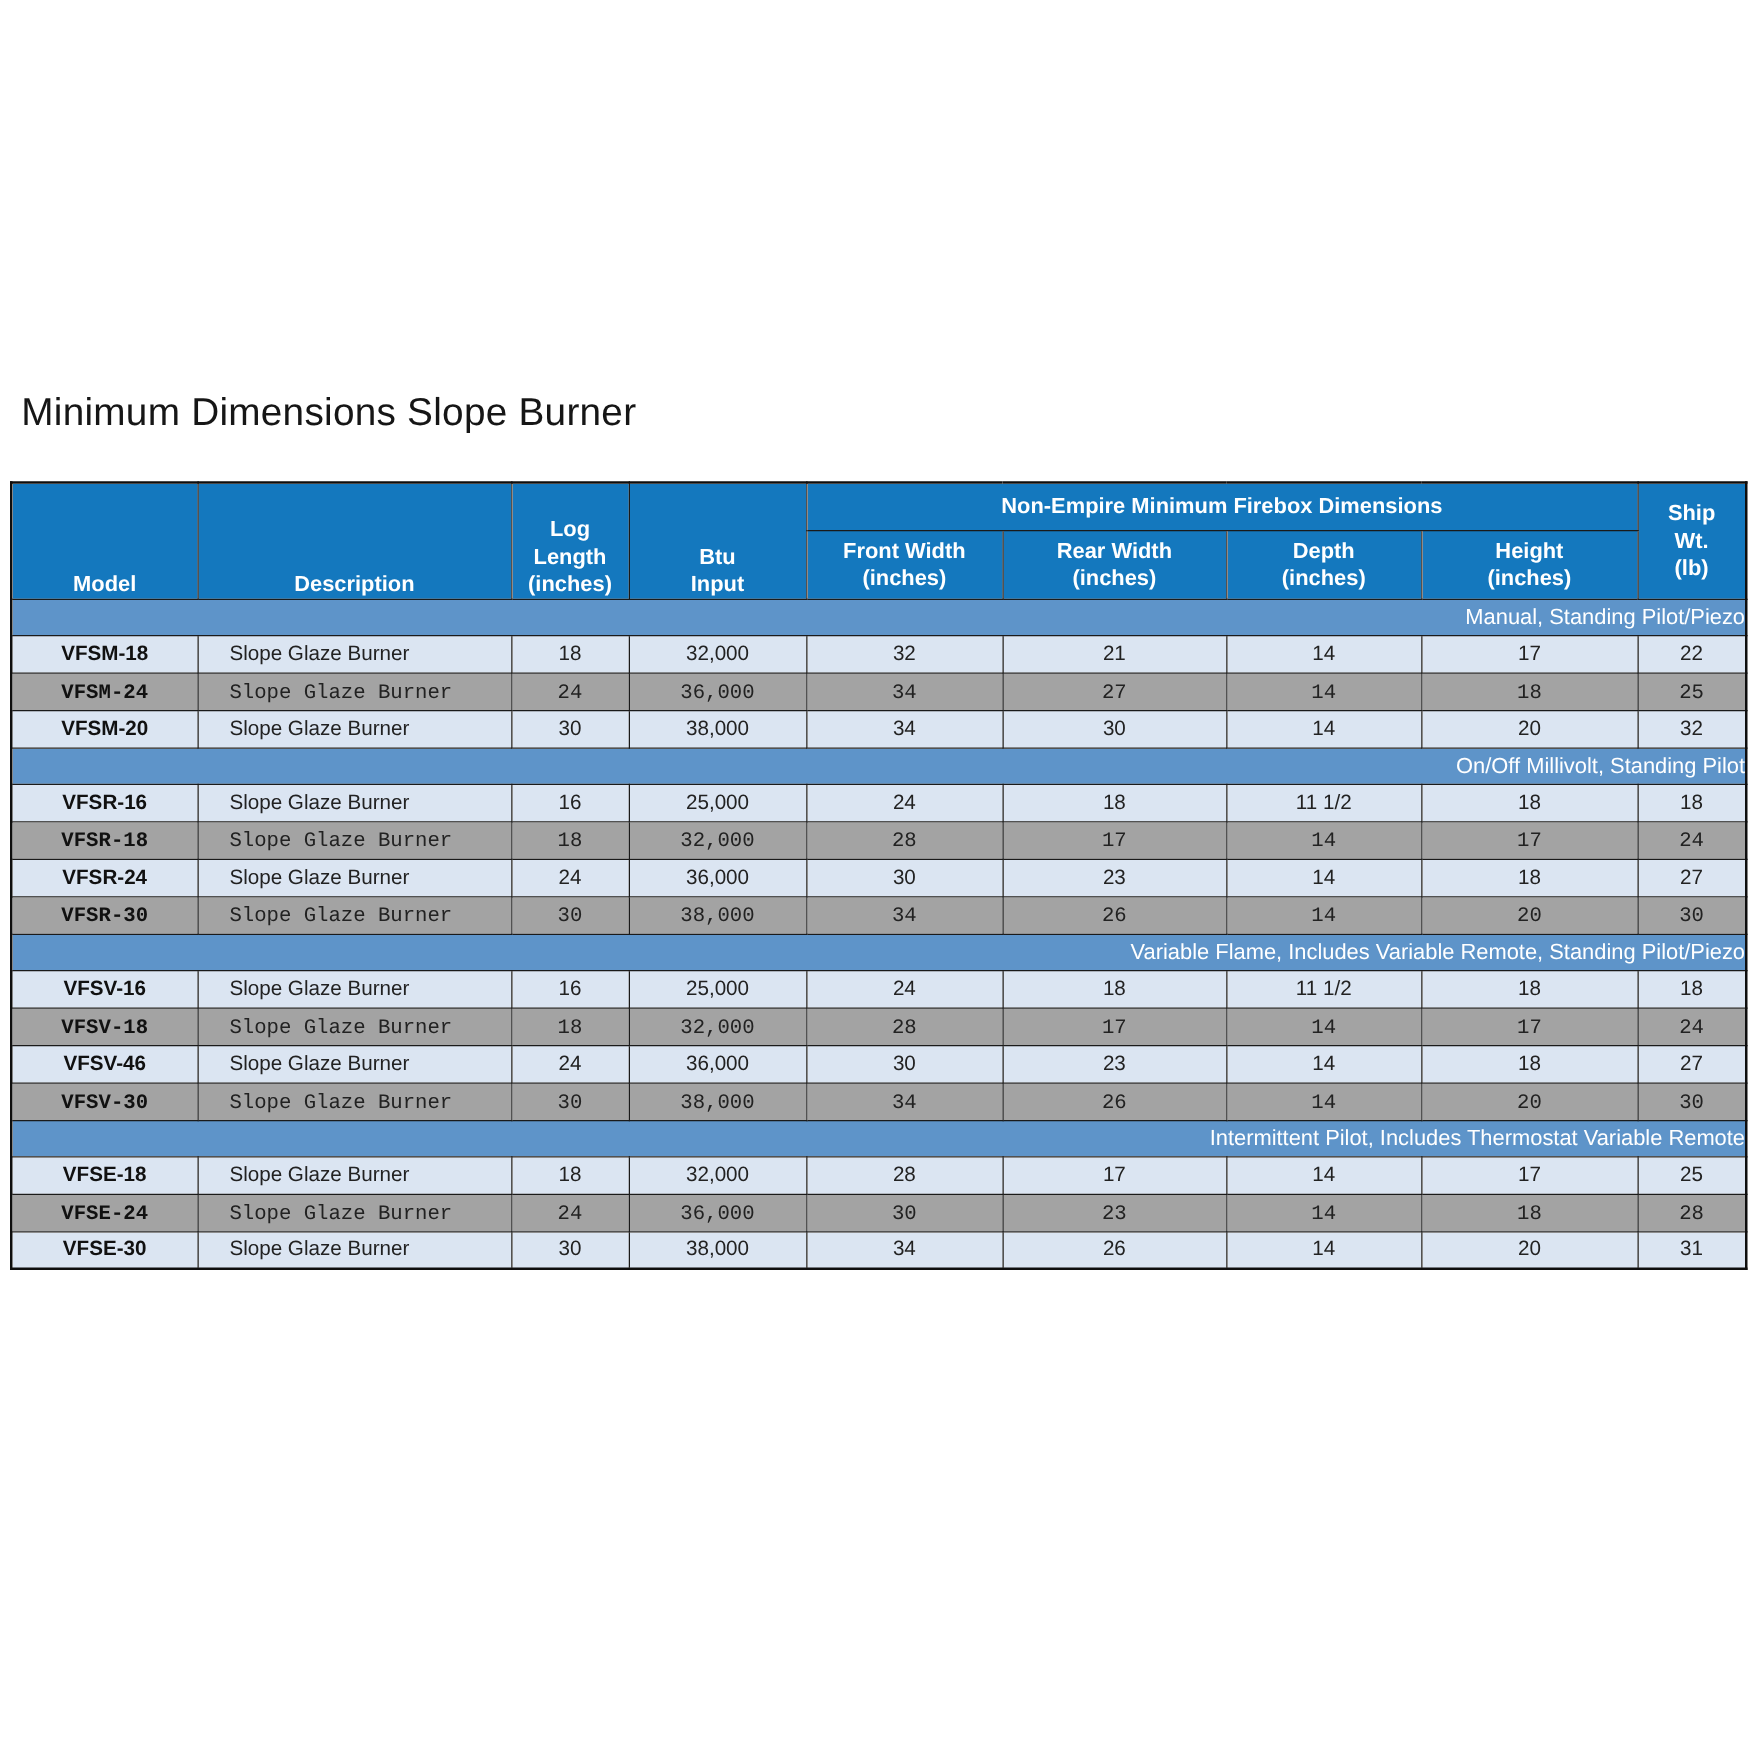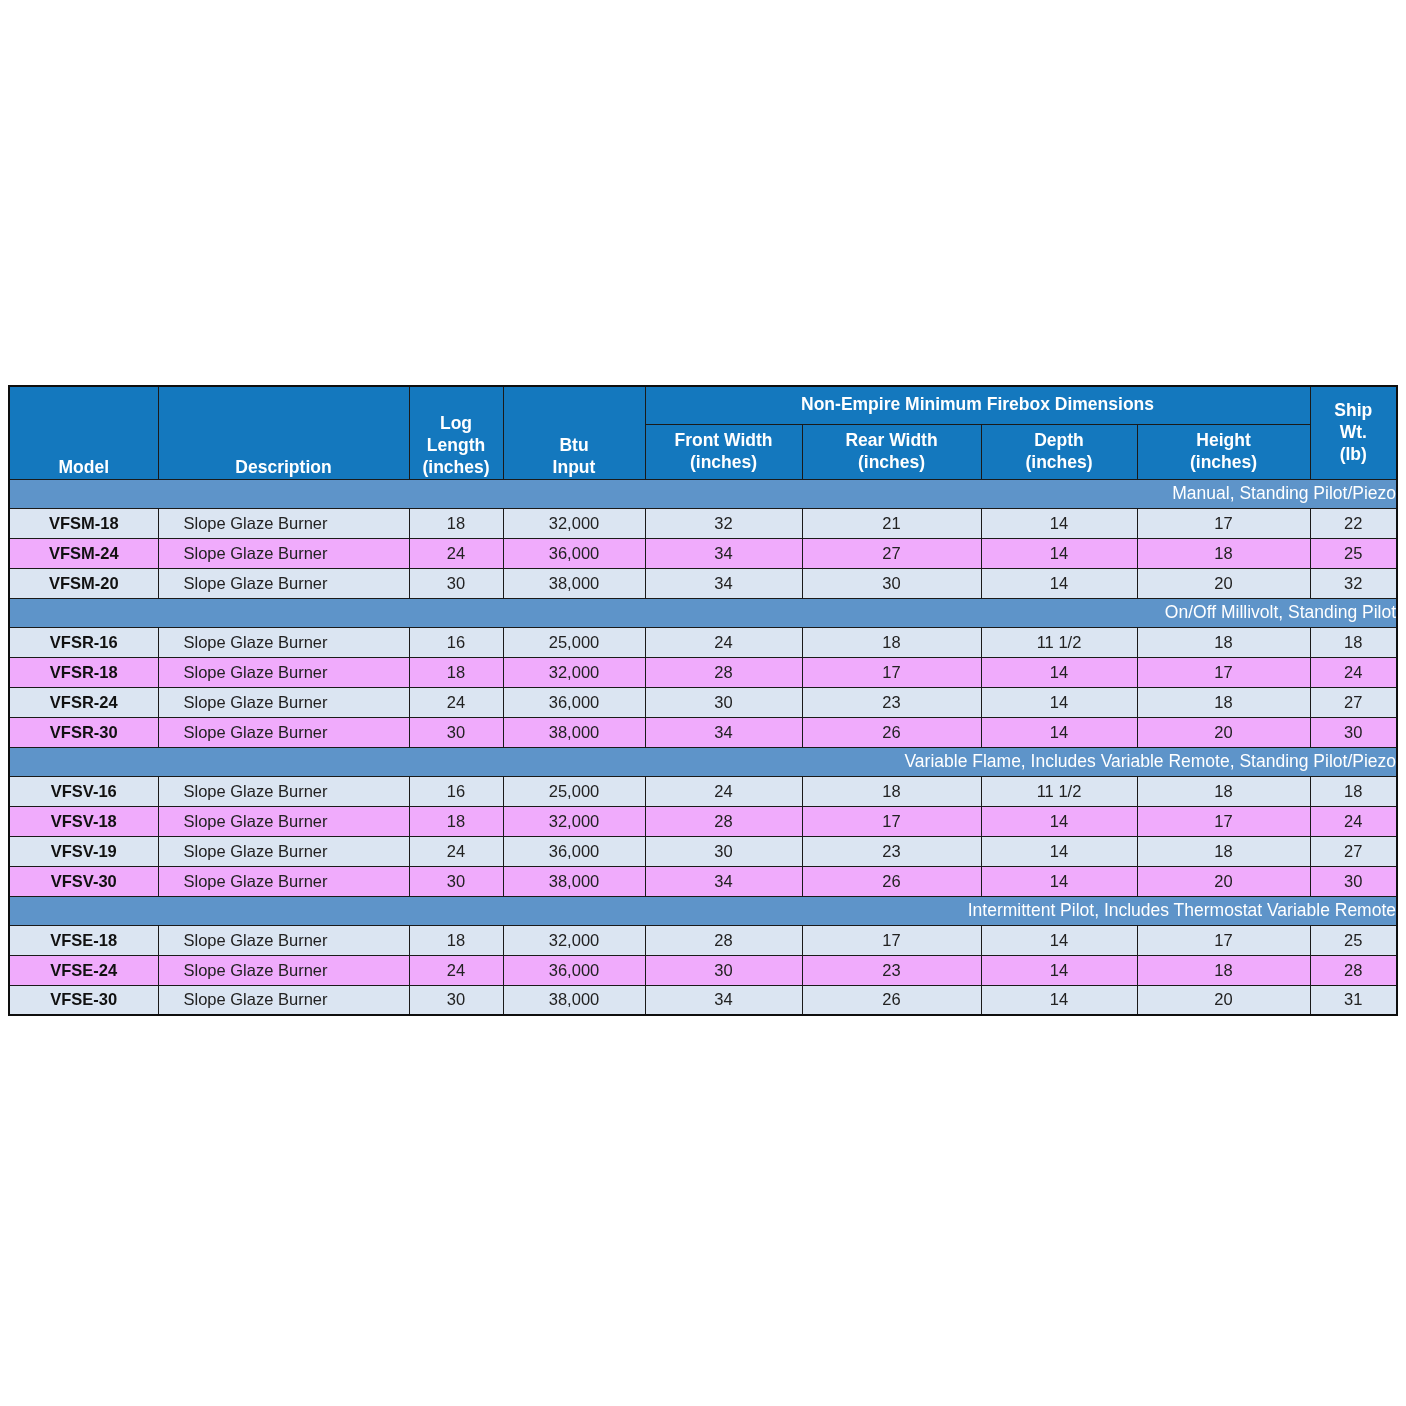--- a/index.html
+++ b/index.html
@@ -68,33 +68,34 @@
   
   tr.data-row { height: 30px; }
   tr.data-row td {
     background: #DBE5F2;
     color: #222222;
     font-size: 16.5px;
     text-align: center;
     padding: 2px 4px;
     box-sizing: border-box;
   }
-  tr.data-row.alt td { background: #f0abfc; }
+  tr.data-row.alt td { background: #a3a3a3; font-family: Liberation Mono, monospace; }
   tr.data-row td.c-model { font-weight: bold; color: #111111; }
   tr.data-row td.c-desc {
     text-align: left;
     padding-left: 25px;
     margin-left: 25px;
   }
 </style>
 </head>
 <body>
 
 <div class="page">
 
+  <div class="page-title">Minimum Dimensions Slope Burner</div>
 
   <div class="spec-table-wrap">
     <table class="spec">
       <colgroup>
         <col style="width:149px">
         <col style="width:251px">
         <col style="width:94px">
         <col style="width:142px">
         <col style="width:157px">
         <col style="width:179px">
@@ -230,21 +231,21 @@
             <td class="c-desc">Slope Glaze Burner</td>
             <td class="c-num">18</td>
             <td class="c-num">32,000</td>
             <td class="c-num">28</td>
             <td class="c-num">17</td>
             <td class="c-num">14</td>
             <td class="c-num">17</td>
             <td class="c-num">24</td>
           </tr>
           <tr class="data-row">
-            <td class="c-model">VFSV-19</td>
+            <td class="c-model">VFSV-46</td>
             <td class="c-desc">Slope Glaze Burner</td>
             <td class="c-num">24</td>
             <td class="c-num">36,000</td>
             <td class="c-num">30</td>
             <td class="c-num">23</td>
             <td class="c-num">14</td>
             <td class="c-num">18</td>
             <td class="c-num">27</td>
           </tr>
           <tr class="data-row alt">

